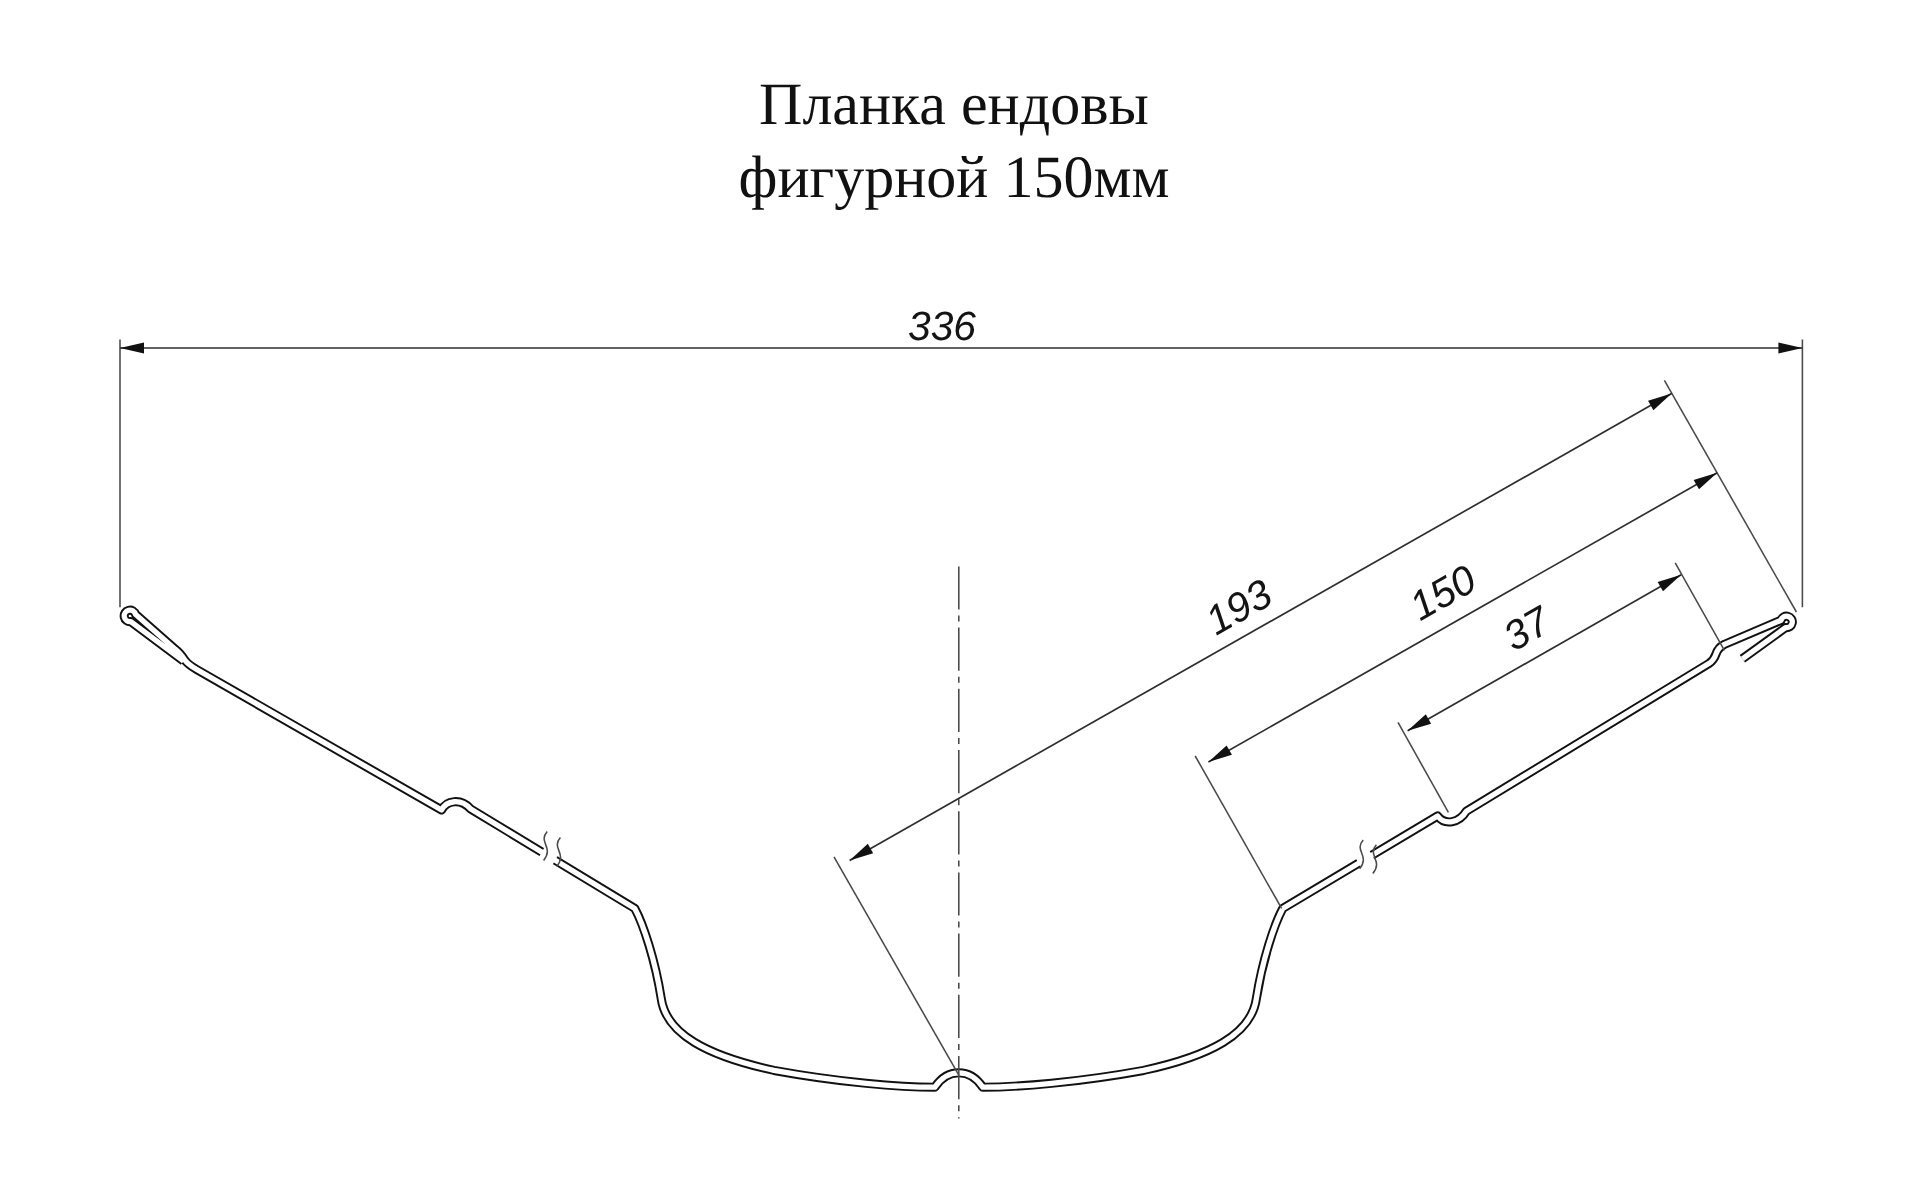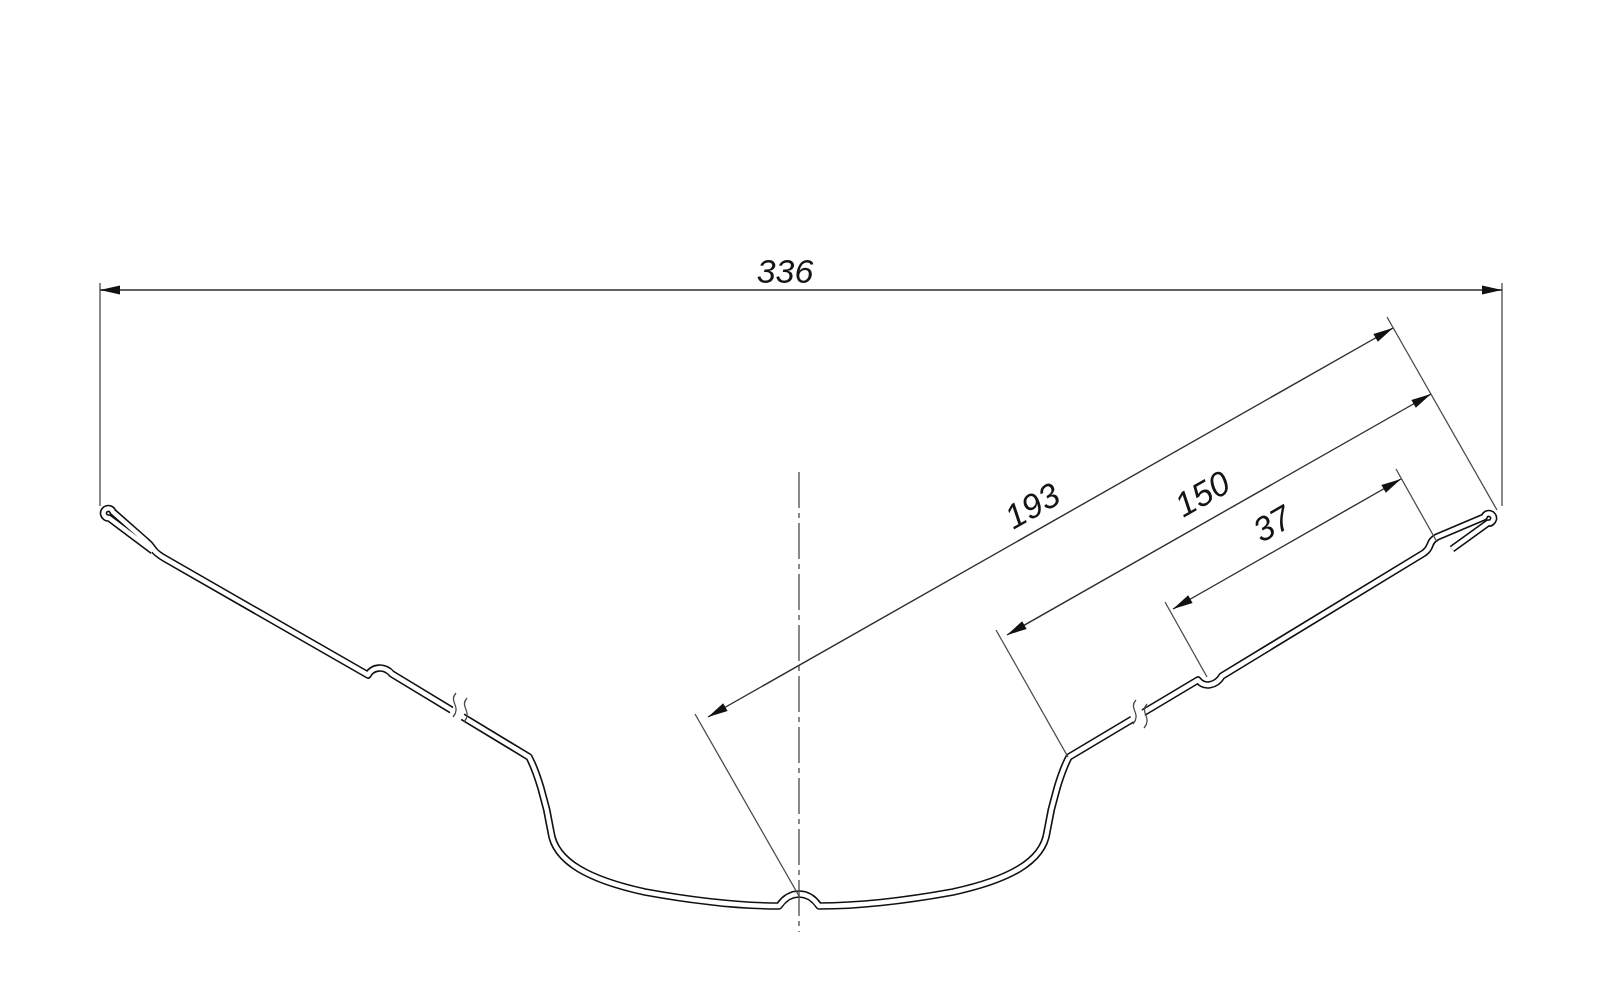--- a/index.html
+++ b/index.html
@@ -33,20 +33,24 @@
     fill:#141414;
     text-anchor:middle;
     letter-spacing:0px;
   }
 </style>
 </head>
 <body>
 
 <div class="page">
 
+  <div class="title-block">
+    <span class="tline">Планка ендовы</span>
+    <span class="tline">фигурной 150мм</span>
+  </div>
 
   <svg class="drawing" width="1600" height="1000" viewBox="0 0 1600 1000">
 
     <path class="profile-black" d="M153,551
          L109,518
          A4.8,4.8 0 1 1 112.9,511.9
          L146,541
          C150,544 152,547 154,550
          C156,553 159,555 164,558
          L368,675

